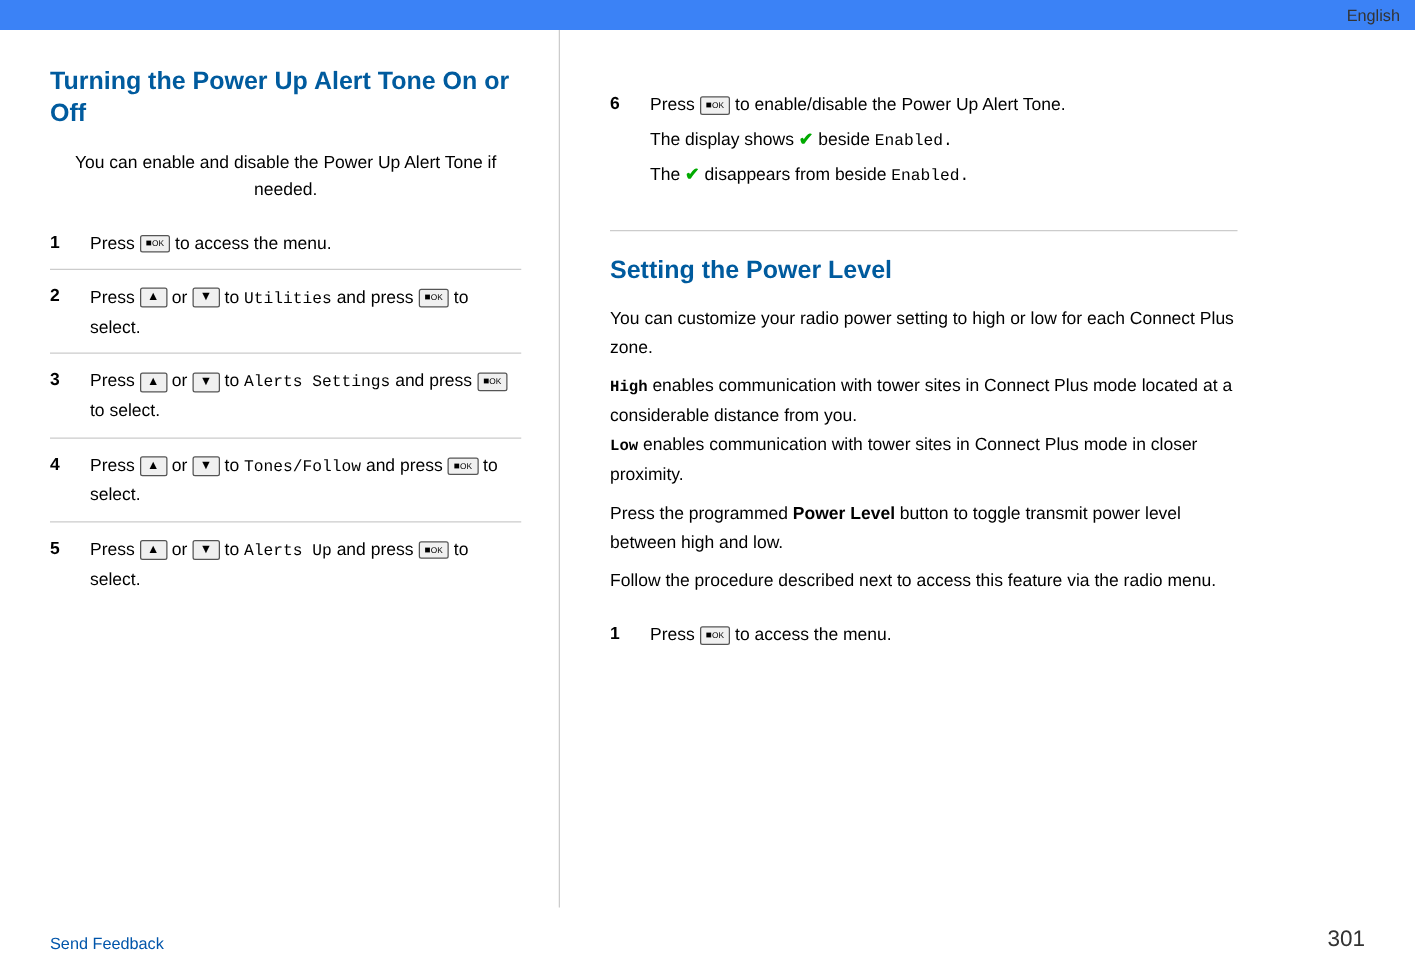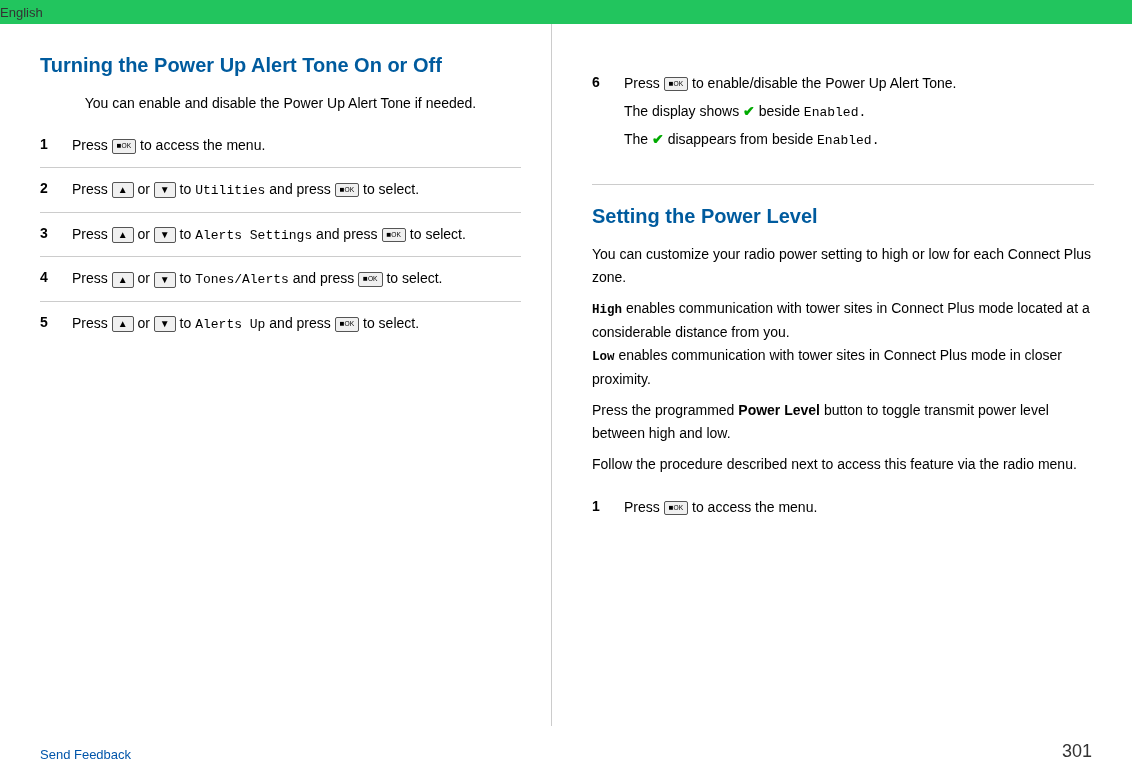--- a/index.html
+++ b/index.html
@@ -9,42 +9,43 @@
       background: #fff;
       color: #000;
       width: 1132px;
       height: 762px;
       overflow: hidden;
       position: relative;
     }
 
     
     .top-bar {
-      background: #22c55e;
+      background: #3b82f6;
       height: 24px;
       display: flex;
+      justify-content: flex-end;
       align-items: center;
       padding-right: 12px;
     }
     .top-bar-lang {
       font-size: 13px;
       color: #333;
     }
 
     
     .content-area {
       display: flex;
       flex-direction: row;
       height: calc(762px - 24px - 36px);
       padding: 0;
     }
 
     
     .left-col {
-      width: 552px;
+      width: 448px;
       padding: 28px 30px 20px 40px;
       border-right: 1px solid #ccc;
     }
 
     
     .right-col {
       width: 572px;
       padding: 28px 30px 20px 40px;
     }
 
@@ -216,21 +217,21 @@
       <div class="step">
         <div class="step-num">3</div>
         <div class="step-content step-content-indent">
           Press <span class="arrow-up">▲</span> or <span class="arrow-down">▼</span> to <code>Alerts Settings</code> and press <span class="btn-icon-ok">■<small>OK</small></span> to select.
         </div>
       </div>
 
       <div class="step">
         <div class="step-num">4</div>
         <div class="step-content step-content-indent">
-          Press <span class="arrow-up">▲</span> or <span class="arrow-down">▼</span> to <code>Tones/Alerts</code> and press <span class="btn-icon-ok">■<small>OK</small></span> to select.
+          Press <span class="arrow-up">▲</span> or <span class="arrow-down">▼</span> to <code>Tones/Follow</code> and press <span class="btn-icon-ok">■<small>OK</small></span> to select.
         </div>
       </div>
 
       <div class="step">
         <div class="step-num">5</div>
         <div class="step-content step-content-indent">
           Press <span class="arrow-up">▲</span> or <span class="arrow-down">▼</span> to <code>Alerts Up</code> and press <span class="btn-icon-ok">■<small>OK</small></span> to select.
         </div>
       </div>
 

